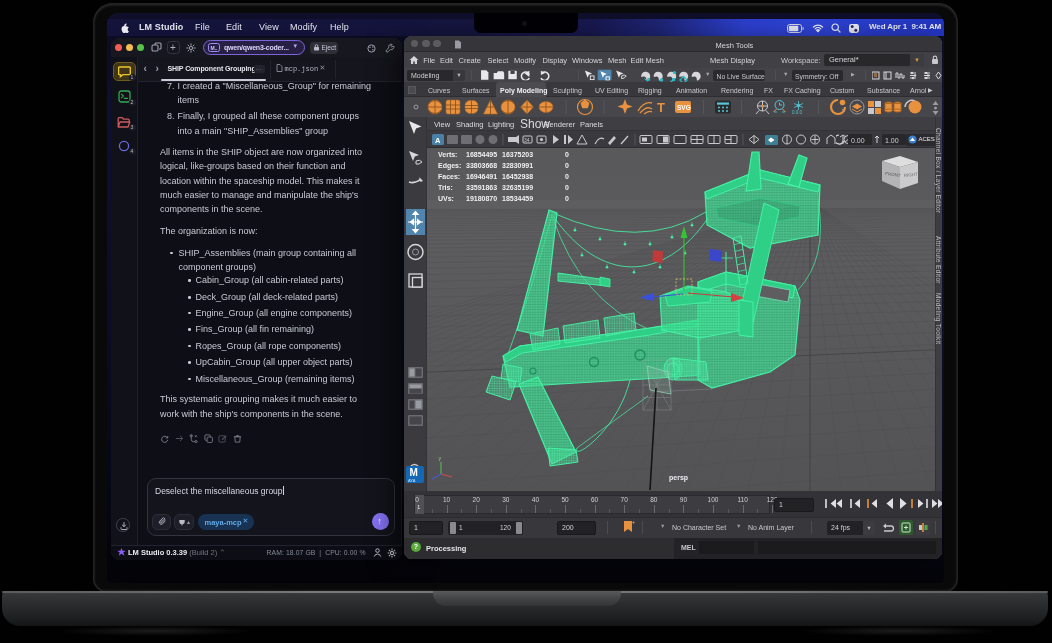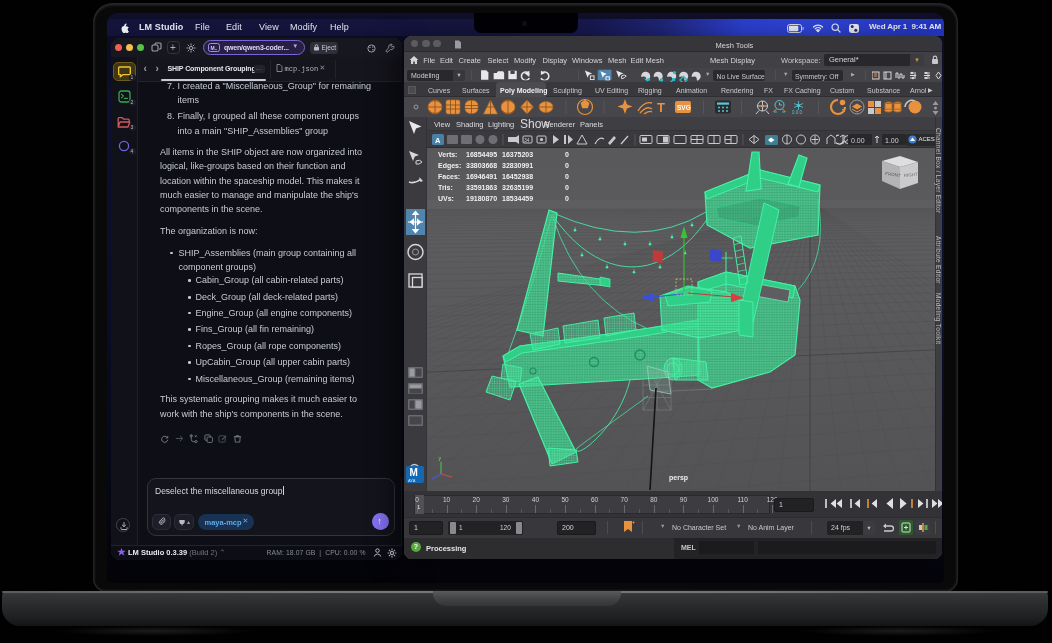--- a/index.html
+++ b/index.html
@@ -162,21 +162,21 @@
           <div class="ln" style="left:85px;top:237.7px;">Cabin_Group (all cabin-related parts)</div>
         <div class="dot" style="left:77.5px;top:258.5px;"></div>
           <div class="ln" style="left:85px;top:254.5px;">Deck_Group (all deck-related parts)</div>
         <div class="dot" style="left:77.5px;top:274.3px;"></div>
           <div class="ln" style="left:85px;top:270.3px;">Engine_Group (all engine components)</div>
         <div class="dot" style="left:77.5px;top:290.7px;"></div>
           <div class="ln" style="left:85px;top:286.7px;">Fins_Group (all fin remaining)</div>
         <div class="dot" style="left:77.5px;top:307.2px;"></div>
           <div class="ln" style="left:85px;top:303.2px;">Ropes_Group (all rope components)</div>
         <div class="dot" style="left:77.5px;top:323.6px;"></div>
-          <div class="ln" style="left:85px;top:319.6px;">UpCabin_Group (all upper cabin parts)</div>
+          <div class="ln" style="left:85px;top:319.6px;">UpCabin_Group (all upper object parts)</div>
         <div class="dot" style="left:77.5px;top:340px;"></div>
           <div class="ln" style="left:85px;top:336px;">Miscellaneous_Group (remaining items)</div>
         <div class="ln" style="left:49.5px;top:356.2px;">This systematic grouping makes it much easier to</div>
         <div class="ln" style="left:49.5px;top:371.3px;">work with the ship's components in the scene.</div>
         <svg class="mi" style="left:49.5px;top:396.5px" viewBox="0 0 10 10">
             <path d="M8.2 4.2A3.4 3.4 0 1 0 8.6 6.4" fill="none" stroke="#747a88" stroke-width="1.1"></path>
             <path d="M8.6 2.2v2.2H6.4" fill="none" stroke="#747a88" stroke-width="1.1"></path>
           </svg>
         <svg class="mi" style="left:64.5px;top:396.5px" viewBox="0 0 10 10">
             <path d="M1 5h7M5.5 2 8.6 5 5.5 8" stroke="#4c515e" stroke-width="1.1" fill="none"></path>

